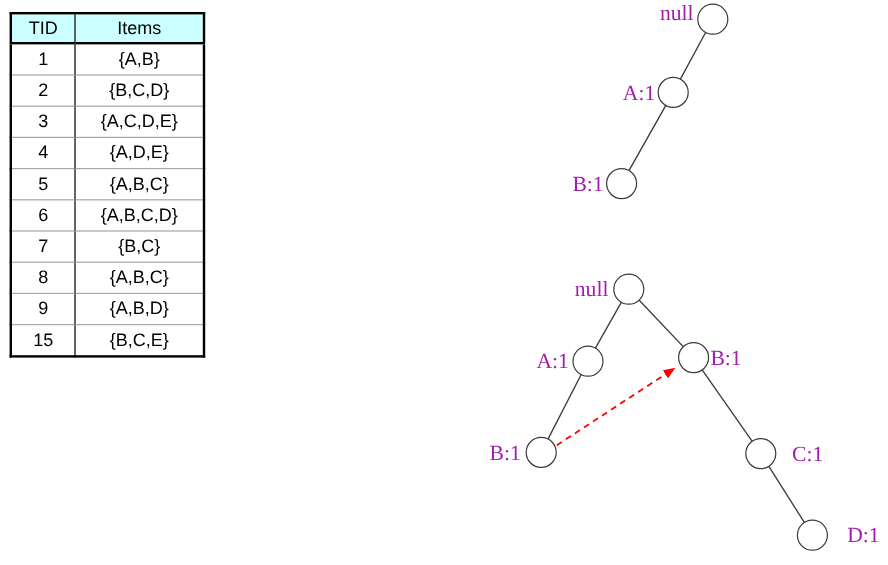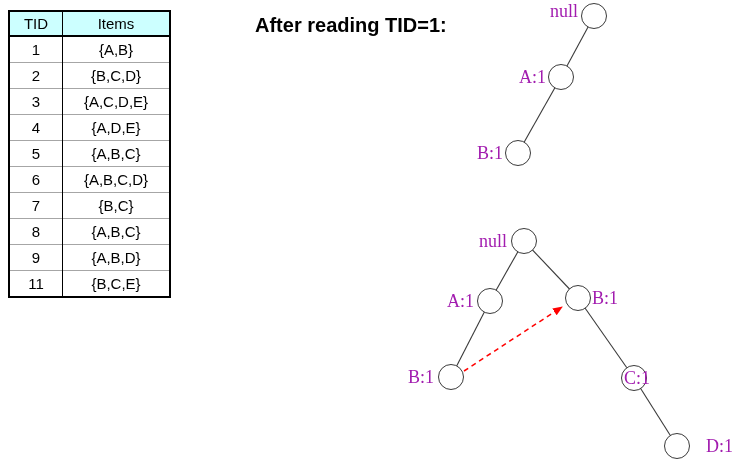--- a/index.html
+++ b/index.html
@@ -139,41 +139,40 @@
         </tr>
       <tr>
           <td>8</td>
           <td>{A,B,C}</td>
         </tr>
       <tr>
           <td>9</td>
           <td>{A,B,D}</td>
         </tr>
       <tr>
-          <td>11</td>
+          <td>15</td>
           <td>{B,C,E}</td>
         </tr>
     </tbody>
   </table>
 
-  <div class="heading" style="left:255px; top:14px;">After reading TID=1:</div>
 
   <div class="node" style="left:581px; top:3px;"></div>
   <div class="node" style="left:548px; top:64px;"></div>
   <div class="node" style="left:505px; top:140px;"></div>
   <div class="nlabel r" style="left:528px; top:1px;">null</div>
   <div class="nlabel r" style="left:496px; top:67px;">A:1</div>
   <div class="nlabel r" style="left:453px; top:143px;">B:1</div>
 
   <div class="node" style="left:511px; top:228px;"></div>
   <div class="node" style="left:477px; top:288px;"></div>
   <div class="node" style="left:565px; top:285px;"></div>
   <div class="node" style="left:438px; top:364px;"></div>
   <div class="node" style="left:621px; top:365px;"></div>
   <div class="node" style="left:664px; top:433px;"></div>
   <div class="nlabel r" style="left:457px; top:231px;">null</div>
   <div class="nlabel r" style="left:424px; top:291px;">A:1</div>
   <div class="nlabel" style="left:592px; top:288px;">B:1</div>
   <div class="nlabel r" style="left:384px; top:367px;">B:1</div>
-  <div class="nlabel" style="left:624px; top:368px;">C:1</div>
+  <div class="nlabel" style="left:660px; top:368px;">C:1</div>
   <div class="nlabel" style="left:706px; top:436px;font-family:Liberation Serif, serif;">D:1</div>
 
 </div>
 
 </body></html>

